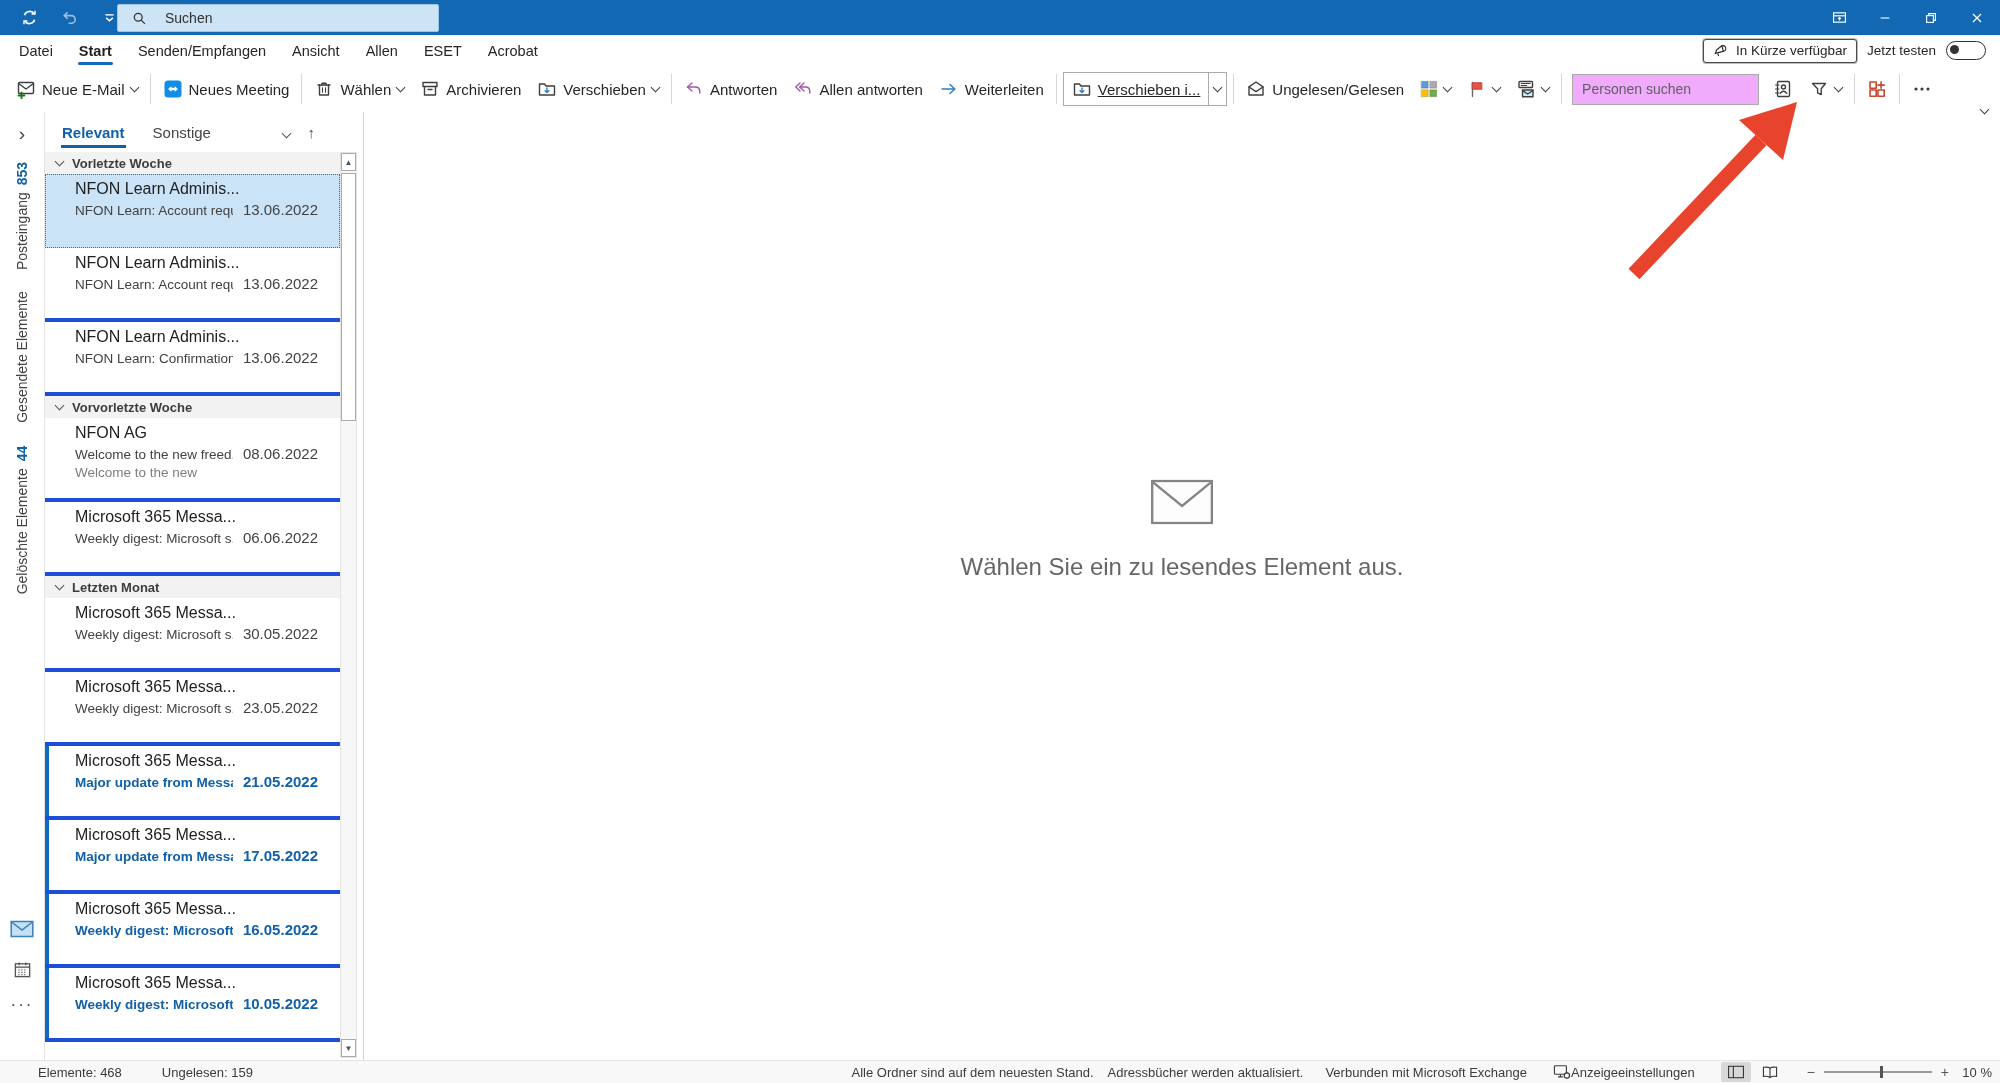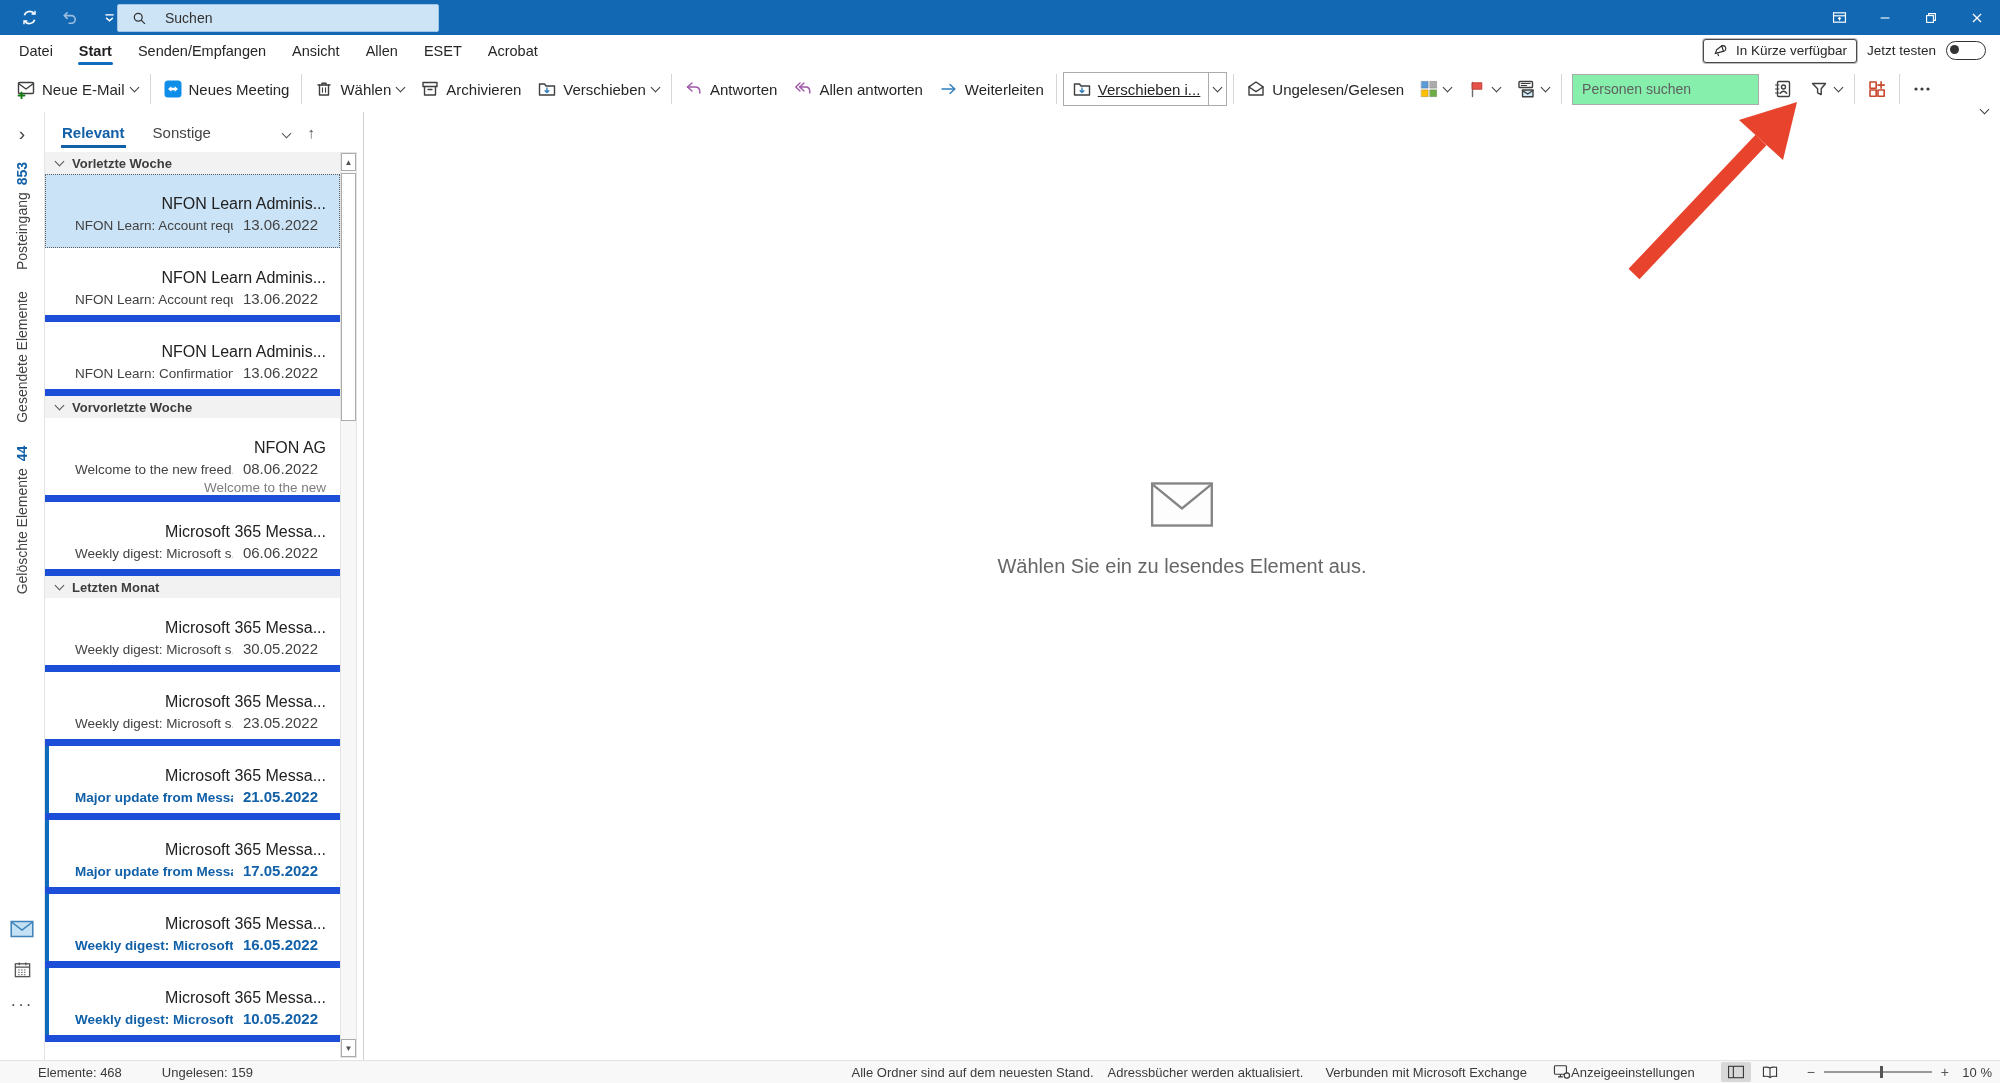--- a/index.html
+++ b/index.html
@@ -28,21 +28,21 @@
   .toggle .knob{position:absolute;left:3px;top:2.5px;width:9px;height:9px;border-radius:50%;background:#333;}
   
   .ribbon{position:absolute;left:0;top:66px;right:0;height:46px;background:#fff;border-bottom:1px solid #dcdcdc;display:flex;align-items:center;padding-left:8px;}
   .rbtn{display:flex;align-items:center;gap:6px;height:34px;padding:0 8px;border-radius:2px;cursor:pointer;white-space:nowrap;}
   .rlabel{font-size:15px;color:#262626;}
   .rsep{width:1px;height:30px;background:#d6d6d6;margin:0 4px;flex:none;}
   .cv{display:inline-block;width:6px;height:6px;border-left:1.5px solid #3f3f3f;border-bottom:1.5px solid #3f3f3f;transform:rotate(-45deg);margin-top:-3px;}
   .gallery{border:1px solid #ababab;height:32px;display:flex;align-items:center;margin:0 2px;background:#fff;cursor:pointer;}
   .gallery .gmain{display:flex;align-items:center;gap:6px;padding:0 8px;height:100%;text-decoration:underline;}
   .gallery .gchev{width:17px;height:100%;border-left:1px solid #ababab;display:flex;align-items:center;justify-content:center;}
-  .rinput{width:176px;height:29px;border:1px solid #ababab;display:flex;align-items:center;padding-left:9px;margin:0 6px;background:#86efac;cursor:text;}
+  .rinput{width:176px;height:29px;border:1px solid #ababab;display:flex;align-items:center;padding-left:9px;margin:0 6px;background:#f0abfc;cursor:text;}
   .rinput .ph{font-size:14px;color:#5f5f5f;}
   .ribbon-collapse{position:absolute;right:12px;top:99px;z-index:5;cursor:pointer;}
   
   .main{position:absolute;left:0;top:112px;right:0;bottom:22px;display:flex;background:#fff;}
   
   .folderbar{width:45px;flex:none;border-right:1px solid #e4e4e4;display:flex;flex-direction:column;align-items:center;padding-top:12px;box-sizing:border-box;}
   .expand{font-size:19px;color:#444;cursor:pointer;line-height:1;margin-bottom:14px;}
   .vitem{position:relative;width:45px;flex:none;cursor:pointer;}
   .vitem .rot{position:absolute;left:50%;top:50%;transform:translate(-50%,-50%) rotate(-90deg);white-space:nowrap;font-size:14px;color:#424242;}
   .vcount{color:#1160A8;font-weight:700;margin-left:7px;}
@@ -53,40 +53,40 @@
   .maillist{width:319px;flex:none;border-right:1px solid #d0d0d0;position:relative;box-sizing:border-box;overflow:hidden;background:#fff;}
   .list-tabs{height:40px;display:flex;align-items:center;gap:26px;padding-left:16px;}
   .ltab{font-size:15px;color:#444;cursor:pointer;position:relative;padding:4px 1px;}
   .ltab.active{color:#1160A8;font-weight:700;}
   .ltab.active::after{content:"";position:absolute;left:0;right:0;bottom:-3px;height:3px;background:#1160A8;}
   .ltools{margin-left:auto;display:flex;align-items:center;gap:18px;padding-right:48px;}
   .sortarrow{font-size:15px;color:#555;cursor:pointer;}
   .list-rows{position:absolute;left:0;right:23px;top:40px;bottom:0;overflow:hidden;}
   .ghead{height:22px;background:#f2f2f2;display:flex;align-items:center;gap:9px;padding-left:11px;font-size:13px;font-weight:700;color:#3d3d3d;cursor:pointer;}
   .ghead .cv{border-color:#555;}
-  .row{position:relative;height:74px;box-sizing:border-box;border-bottom:7px solid #1d4ed8;padding:21px 14px 0 30px;cursor:pointer;background:#fff;text-align:right;}
+  .row{position:relative;height:74px;box-sizing:border-box;border-bottom:4px solid #1d4ed8;padding:6px 14px 0 30px;cursor:pointer;background:#fff;}
   .row.three{height:84px;}
   .row.sel{background:#CBE3F7;outline:1px dotted #5f5f5f;outline-offset:-1px;border-bottom-color:#CBE3F7;}
   .row .sender{font-size:16px;color:#212121;margin-bottom:3px;}
   .row .l2{display:flex;align-items:baseline;}
   .row .subj{font-size:13.5px;color:#424242;flex:1;white-space:nowrap;overflow:hidden;}
   .row .date{font-size:15px;color:#424242;margin-left:10px;padding-right:8px;}
   .row .prev{font-size:13.5px;color:#7d7d7d;margin-top:3px;}
   .row.unread::before{content:"";position:absolute;left:0;top:0;bottom:0;width:4px;background:#0F6CBD;}
   .row.unread .subj,.row.unread .date{color:#1160A8;font-weight:700;}
   
   .sbar{position:absolute;right:6px;top:40px;bottom:3px;width:17px;background:#f7f7f7;border:1px solid #e3e3e3;box-sizing:border-box;}
   .sarrow{position:absolute;left:0;right:0;height:18px;background:#fff;border:1px solid #ababab;box-sizing:border-box;display:flex;align-items:center;justify-content:center;font-size:8px;color:#505050;cursor:pointer;}
   .sarrow.up{top:0;}
   .sarrow.down{bottom:0;}
   .sthumb{position:absolute;left:0;right:0;top:20px;height:248px;background:#fff;border:1px solid #ababab;box-sizing:border-box;cursor:grab;}
   
   .reading{flex:1;position:relative;background:#fff;}
   .empty-state{position:absolute;left:50%;top:44%;transform:translate(-50%,-50%);text-align:center;}
-  .empty-state p{margin:24px 0 0;font-size:20px;color:#666;}
+  .empty-state p{margin:24px 0 0;font-size:24px;color:#666;}
   
   .statusbar{position:absolute;left:0;bottom:0;right:0;height:22px;background:#f8f8f8;border-top:1px solid #e3e3e3;display:flex;align-items:center;font-size:13px;color:#3b3b3b;}
   .sb-left{display:flex;gap:40px;padding-left:38px;}
   .sb-right{margin-left:auto;display:flex;align-items:center;gap:22px;padding-right:8px;}
   .sb-pair{display:flex;gap:14px;}
   .sb-btn{display:flex;align-items:center;gap:0;cursor:pointer;padding:0 4px;}
   .viewbtns{display:flex;align-items:center;gap:4px;}
   .vbtn{width:30px;height:20px;display:flex;align-items:center;justify-content:center;cursor:pointer;border-radius:2px;}
   .vbtn.pressed{background:#d8d8d8;}
   .zoomctl{display:flex;align-items:center;gap:9px;}

